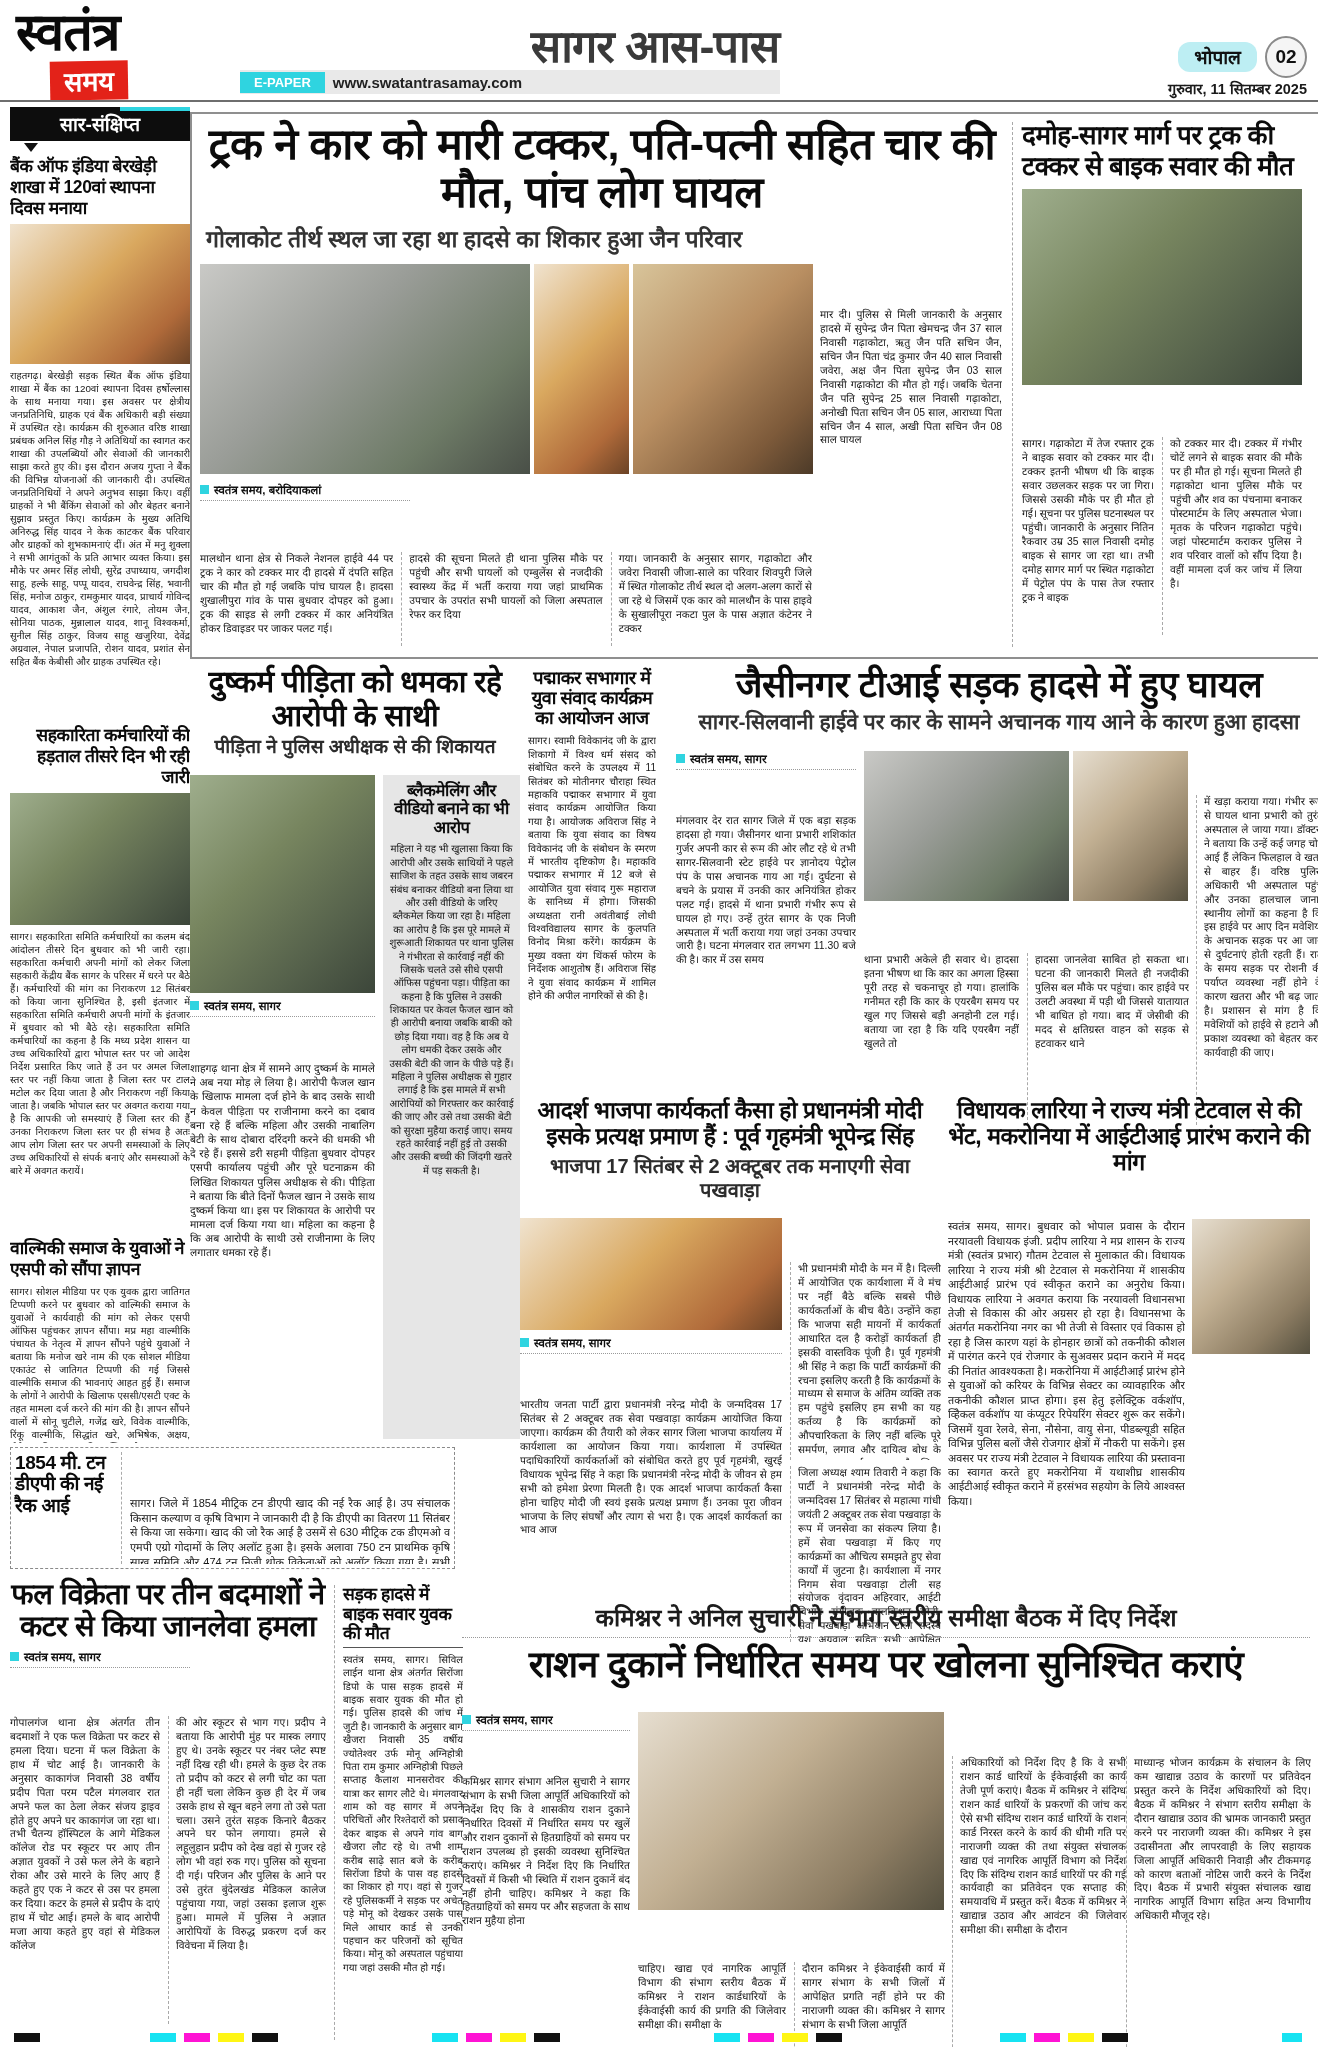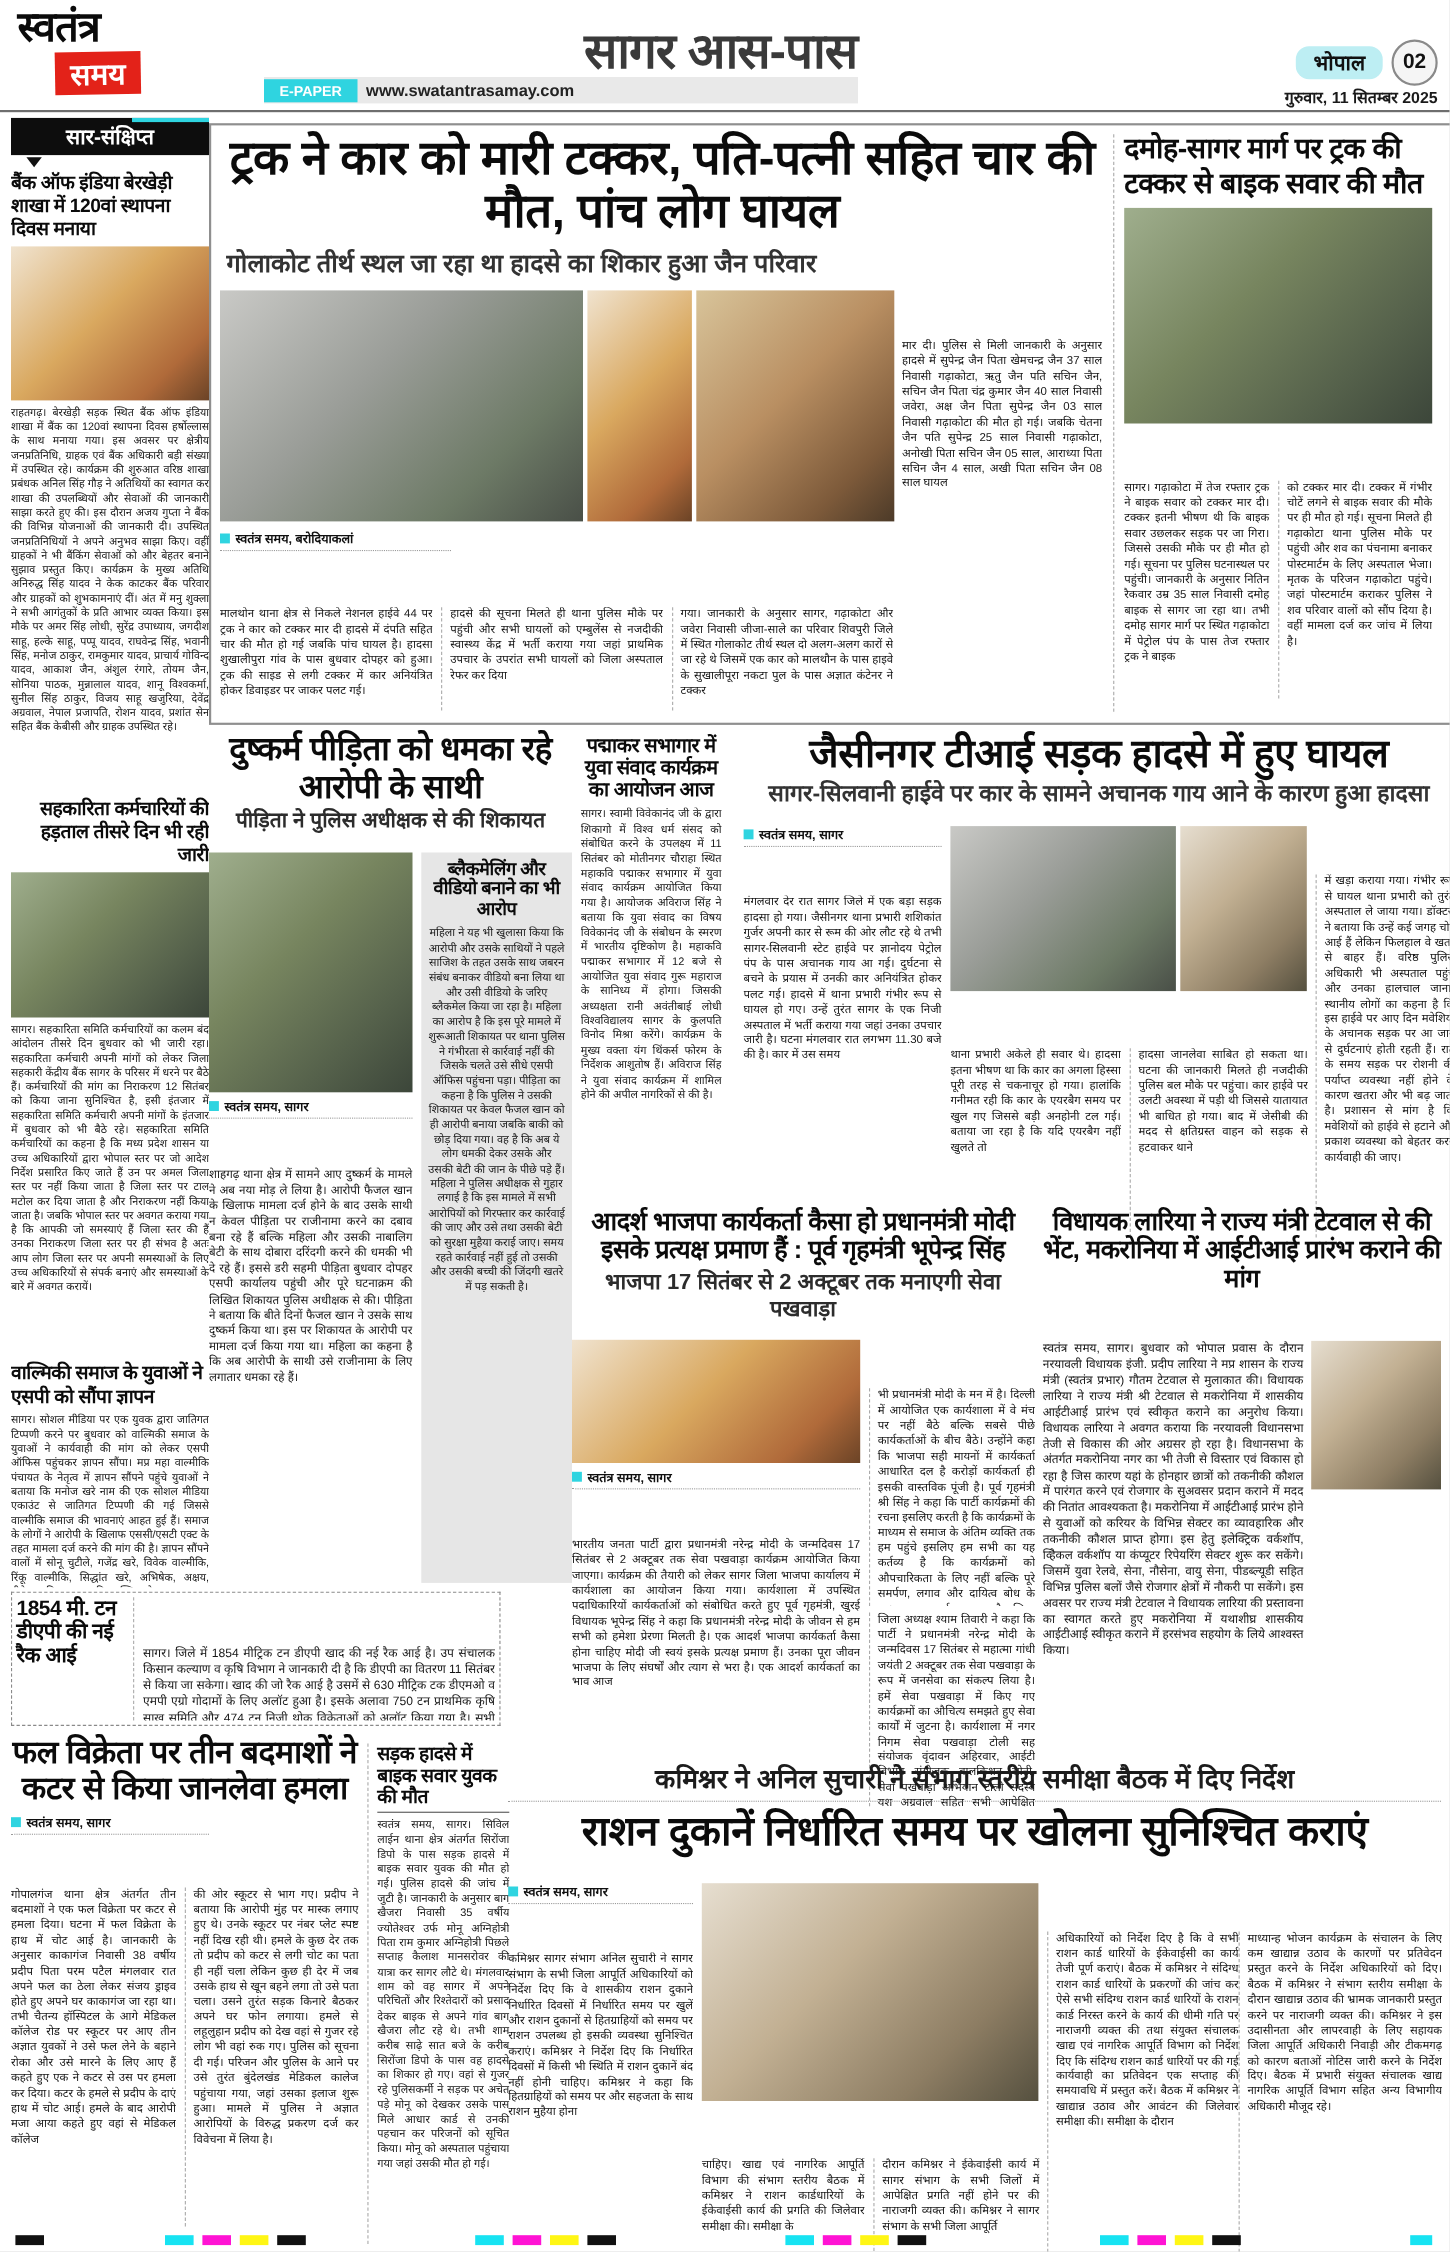--- a/index.html
+++ b/index.html
@@ -22,21 +22,21 @@
   .graybox{background:#e6e6e6;}
   .ctr{text-align:center;}
   .mark{height:9px;width:26px;display:inline-block;margin-right:8px;}
 </style>
 </head>
 <body>
 
 <div id="page">
 
   <div class="abs" style="left:16px;top:6px;width:170px;height:92px;">
-    <div style="font-size:38px;font-weight:900;letter-spacing:-1px;color:#0a0a0a;line-height:1;">स्वतंत्र</div>
+    <div style="font-size:52px;font-weight:900;letter-spacing:-1px;color:#0a0a0a;line-height:1;">स्वतंत्र</div>
     <div style="display:inline-block;background:#e32219;color:#fff;font-size:27px;font-weight:900;padding:1px 14px;margin:3px 0 0 34px;transform:rotate(-1deg);">समय</div>
   </div>
 
   <div class="abs ctr" style="left:330px;top:14px;width:650px;font-size:45px;font-weight:800;color:#3a3a3a;letter-spacing:-1px;">सागर आस-पास</div>
 
   <div class="abs" style="left:240px;top:70px;width:540px;height:24px;background:#e9e9e9;display:flex;align-items:center;">
     <span style="background:#2fd4e0;color:#fff;font-weight:800;font-size:13px;padding:3px 14px;margin-right:8px;">E-PAPER</span>
     <span style="font-weight:800;font-size:15px;color:#222;">www.swatantrasamay.com</span>
   </div>
 

